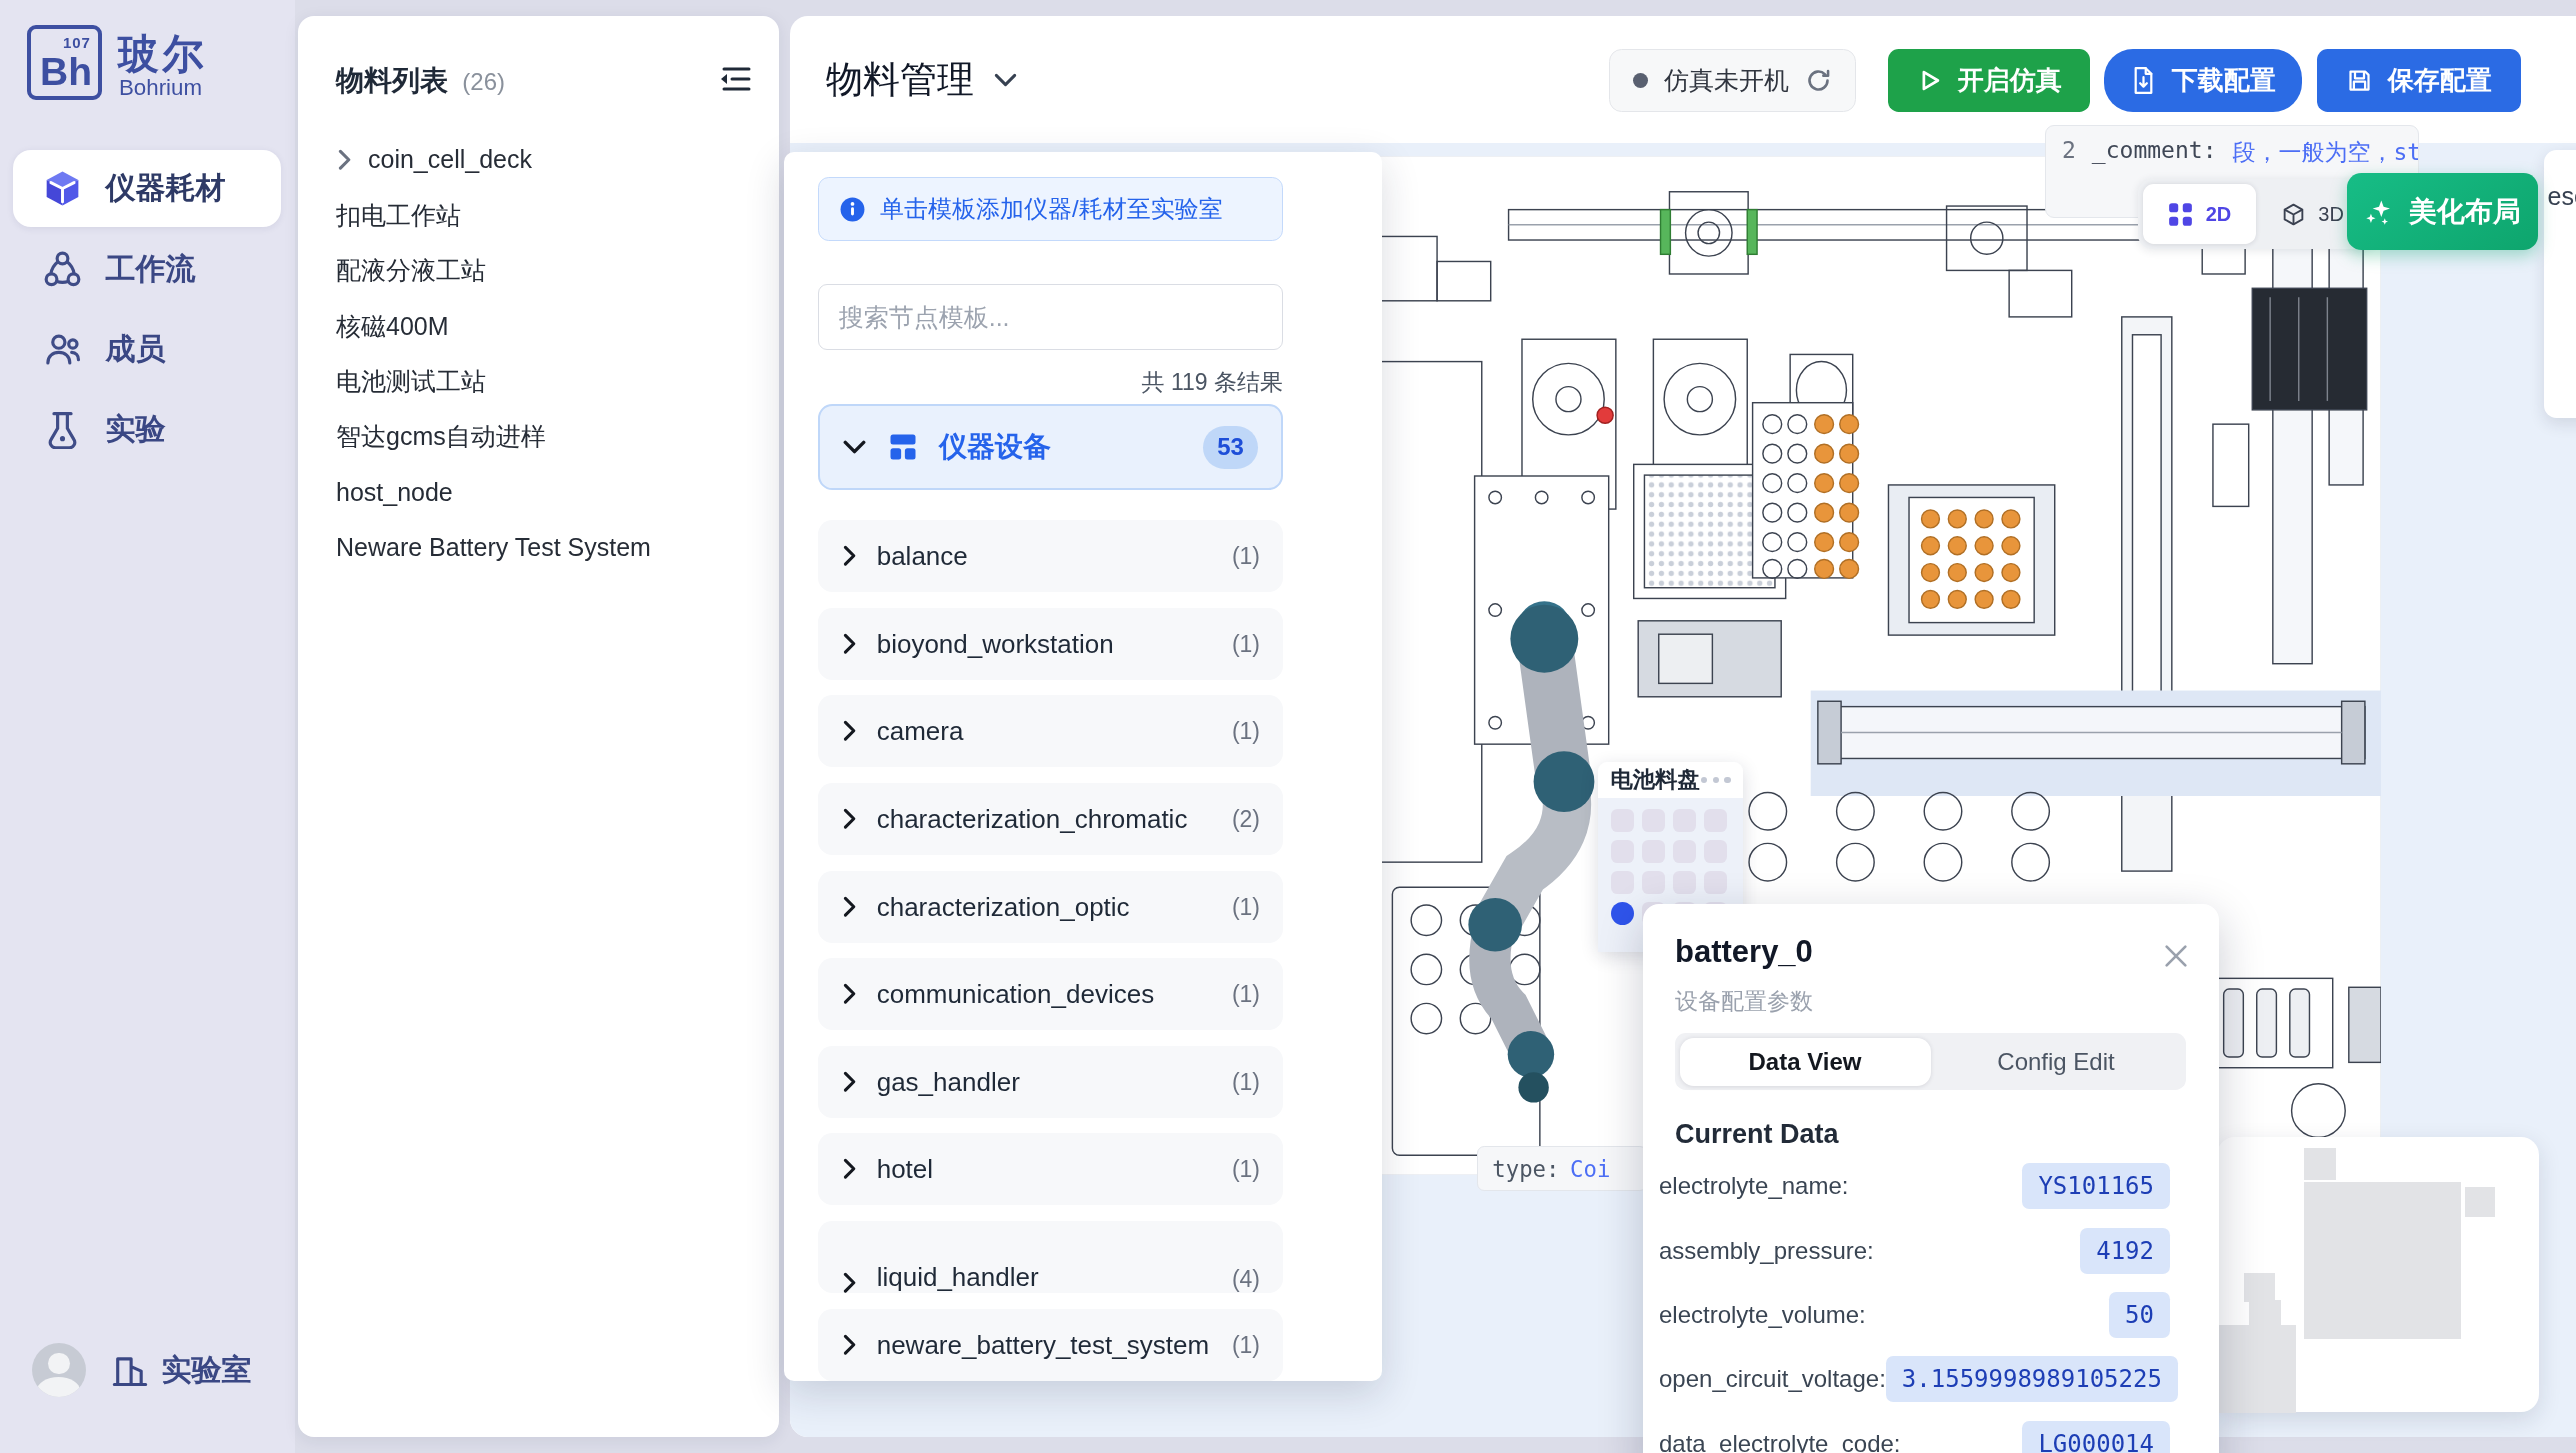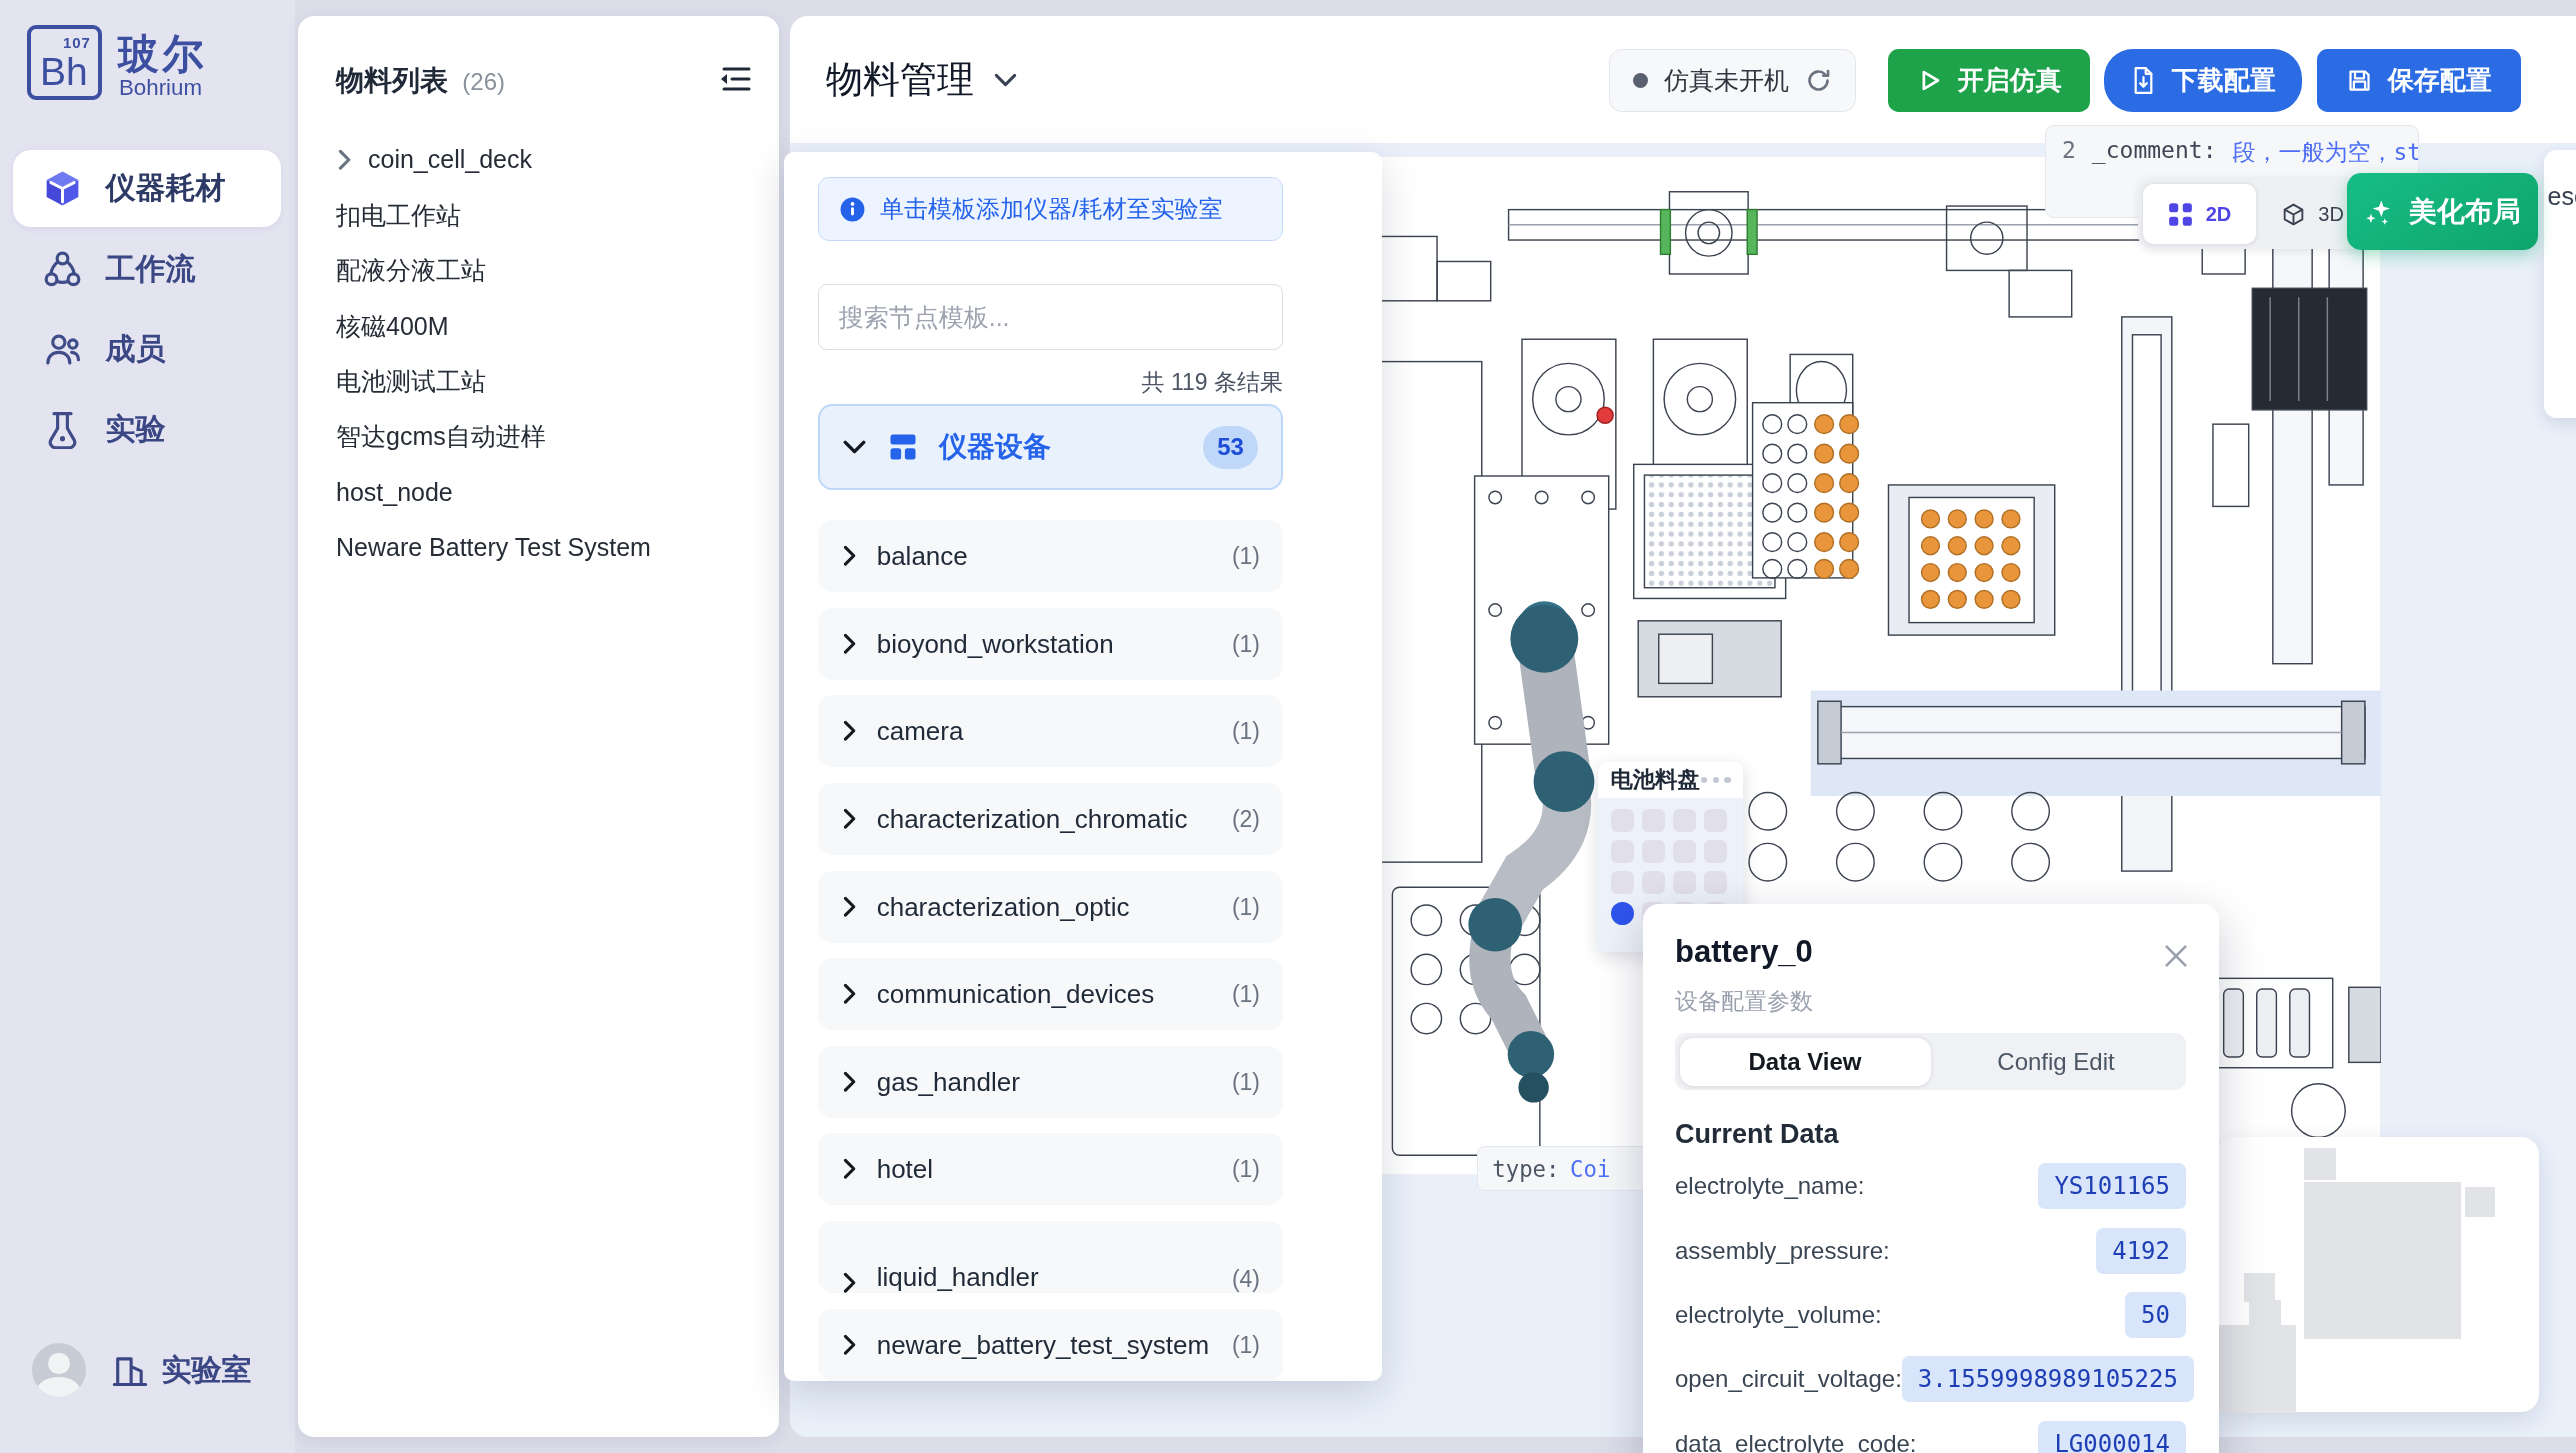--- a/index.html
+++ b/index.html
@@ -4,21 +4,21 @@
 <style>
   html,body{margin:0;padding:0;background:#d8d9e6;}
   *{box-sizing:border-box;font-family:"Liberation Sans",sans-serif;}
   .screen{position:relative;width:2576px;height:1453px;background:#dcdde9;overflow:hidden;}
   .abs{position:absolute;}
   .mono{font-family:"DejaVu Sans Mono",monospace;}
 
   
   .sidebar{left:0;top:0;width:295px;height:1453px;background:#e4e4f1;}
   .logo-box{left:27px;top:25px;width:75px;height:75px;border:4.5px solid #3d4fa1;border-radius:9px;color:#3d4fa1;}
-  .logo-sym{position:absolute;left:9px;bottom:1.8px;font-size:39px;font-weight:normal;}
+  .logo-sym{position:absolute;left:9px;bottom:1.8px;font-size:39px;font-weight:bold;}
   .logo-num{position:absolute;right:7.2px;top:5.4px;font-size:15px;font-weight:bold;letter-spacing:0.9px;}
   .brand-cn{left:118px;top:27px;font-size:41px;font-weight:bold;color:#3d4fa1;letter-spacing:3.6px;}
   .brand-en{left:119px;top:75px;font-size:22.3px;color:#3d4fa1;}
   .nav-item{left:13.4px;width:268px;height:77px;border-radius:18px;display:flex;align-items:center;gap:23px;padding-left:30px;color:#3a4784;font-size:30px;font-weight:600;cursor:pointer;}
   .nav-item.active{background:#ffffff;box-shadow:0 1.8px 7.2px rgba(40,44,90,.08);color:#2e3a66;}
   .nav-icon{width:39px;height:39px;flex:0 0 39px;}
   .side-foot{left:32px;top:1343px;display:flex;align-items:center;gap:25px;}
   .avatar{width:54px;height:54px;border-radius:50%;background:#c7cbd4;position:relative;overflow:hidden;}
   .avatar:before{content:"";position:absolute;left:16px;top:9.8px;width:21.5px;height:21.5px;border-radius:50%;background:#f2f3f5;}
   .avatar:after{content:"";position:absolute;left:5.4px;top:34px;width:43px;height:27px;border-radius:50%;background:#f2f3f5;}
@@ -91,21 +91,21 @@
 
   
   .popup{left:1643px;top:904px;width:576px;height:572px;background:#fff;border-radius:16px;box-shadow:0 14.3px 45px rgba(20,25,55,.22);z-index:6;padding:0 32px;}
   .pp-title{position:absolute;left:32px;top:30px;font-size:31px;font-weight:bold;color:#111827;}
   .pp-sub{position:absolute;left:32px;top:82px;font-size:23px;color:#9aa1ad;}
   .pp-close{position:absolute;right:27px;top:36px;width:32px;height:32px;cursor:pointer;}
   .pp-seg{position:absolute;left:32px;top:129px;width:511px;height:57px;background:#f0f1f4;border-radius:10.7px;display:flex;padding:4.5px;}
   .pp-seg-item{flex:1;display:flex;align-items:center;justify-content:center;font-size:24px;color:#4b5563;border-radius:14px;cursor:pointer;}
   .pp-seg-item.active{background:#fff;color:#14181f;font-weight:600;box-shadow:0 0.9px 4.5px rgba(30,35,60,.12);}
   .pp-section{position:absolute;left:32px;top:215px;font-size:27px;font-weight:bold;color:#222b38;}
-  .pp-row{position:absolute;left:32px;width:511px;height:50px;display:flex;align-items:center;justify-content:space-between;text-align:right;}
+  .pp-row{position:absolute;left:16px;width:511px;height:50px;display:flex;align-items:center;justify-content:space-between;text-align:right;}
   .pp-label{font-size:24px;color:#3a4553;}
   .pp-chip{background:#d9e5fa;color:#1d3eb5;font-size:24px;border-radius:7.2px;padding:9px 16px;}
 
   svg{display:block;}
 </style>
 </head>
 <body>
 
 <div class="screen">
 

